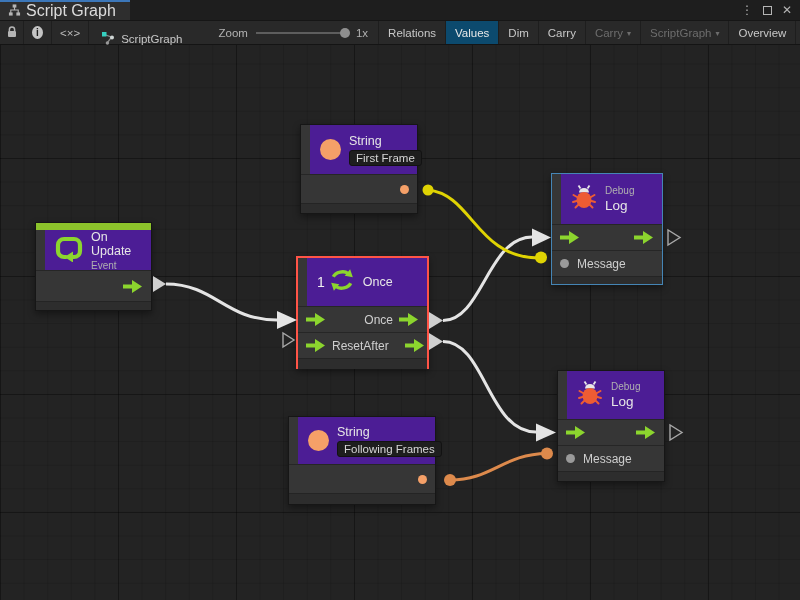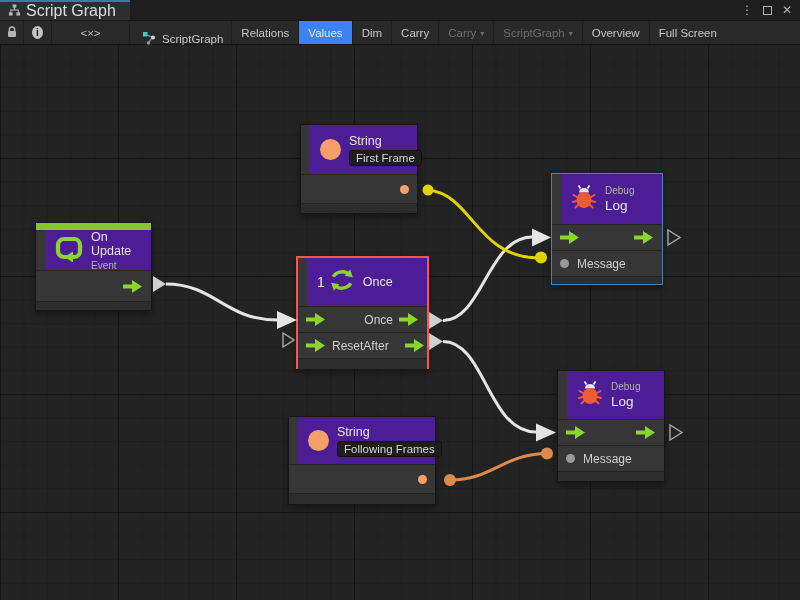--- a/index.html
+++ b/index.html
@@ -18,21 +18,21 @@
   .maxbox { width:9px; height:9px; border:1.5px solid #b5b5b5; display:inline-block; }
 
   
   .toolbar { position:absolute; left:0; top:20px; width:800px; height:25px; background:#292929;
              border-top:1px solid #161616; border-bottom:1px solid #141414;
              display:flex; align-items:stretch; color:#c8c8c8; font-size:11.5px; }
   .tseg { display:flex; align-items:center; justify-content:center; border-right:1px solid #1e1e1e;
           padding:0 8px; }
   .tbtn { display:flex; align-items:center; justify-content:center; gap:4px;
           padding:0 9px; border-right:1px solid #1e1e1e; white-space:nowrap; }
-  .tbtn.active { background:#3b82f6; color:#e8e8e8; }
+  .tbtn.active { background:#0c4a6e; color:#e8e8e8; }
   .tbtn.disabled { color:#6d6d6d; }
   .caret { font-size:8px; position:relative; top:1px; }
   .info-circle { width:13px; height:13px; border-radius:50%; background:#c4c4c4; color:#1d1d1d;
                  font-size:10px; font-weight:bold; display:flex; align-items:center; justify-content:center; }
   .zoom-wrap { display:flex; align-items:center; gap:8px; padding:0 10px; }
   .slider-track { width:92px; height:2px; background:#5e5e5e; position:relative; }
   .slider-handle { position:absolute; right:-2px; top:-4px; width:10px; height:10px; border-radius:50%;
                    background:#8f8f8f; }
   .zoom-label, .zoom-val { color:#b2b2b2; }
 
@@ -117,20 +117,27 @@
       <span>
         <svg width="14" height="14" viewBox="0 0 14 14">
             <path d="M3.5 3.5 L10.5 6.2 M10.5 6.2 L6.5 11.5" stroke="#8a8a8a" stroke-width="1.3" fill="none"></path>
             <rect x="1" y="1" width="4.5" height="4.5" fill="#35d0c0"></rect>
             <circle cx="11" cy="6.4" r="2" fill="#cfd6d5"></circle>
             <circle cx="6.4" cy="12" r="1.7" fill="#9a9a9a"></circle>
           </svg>
       </span>
       <span>ScriptGraph</span>
     </div>
+    <div class="zoom-wrap" style="margin-left:18px;">
+      <span class="zoom-label">Zoom</span>
+      <span class="slider-track">
+        <span class="slider-handle"></span>
+      </span>
+      <span class="zoom-val">1x</span>
+    </div>
     <div class="tbtn" style="border-left:1px solid #1e1e1e;">
         <span>Relations</span>
       </div>
     <div class="tbtn active">
         <span>Values</span>
       </div>
     <div class="tbtn">
         <span>Dim</span>
       </div>
     <div class="tbtn">

